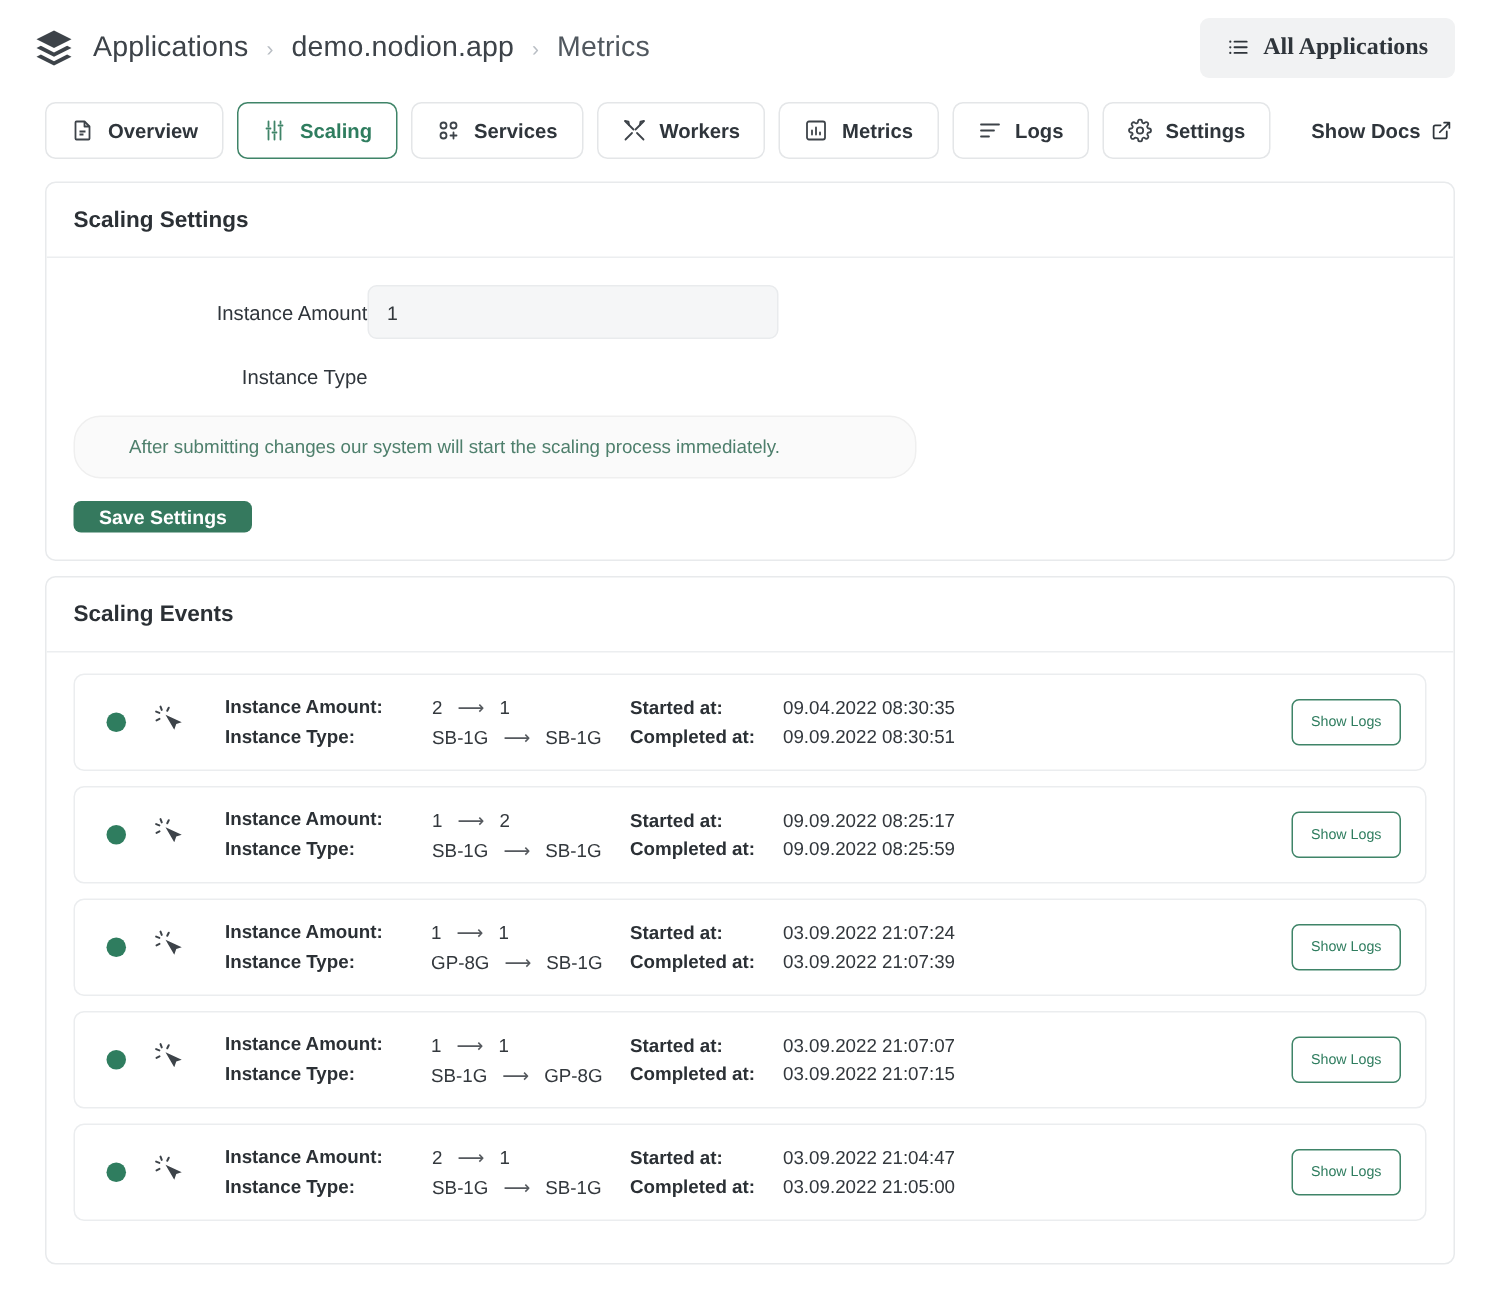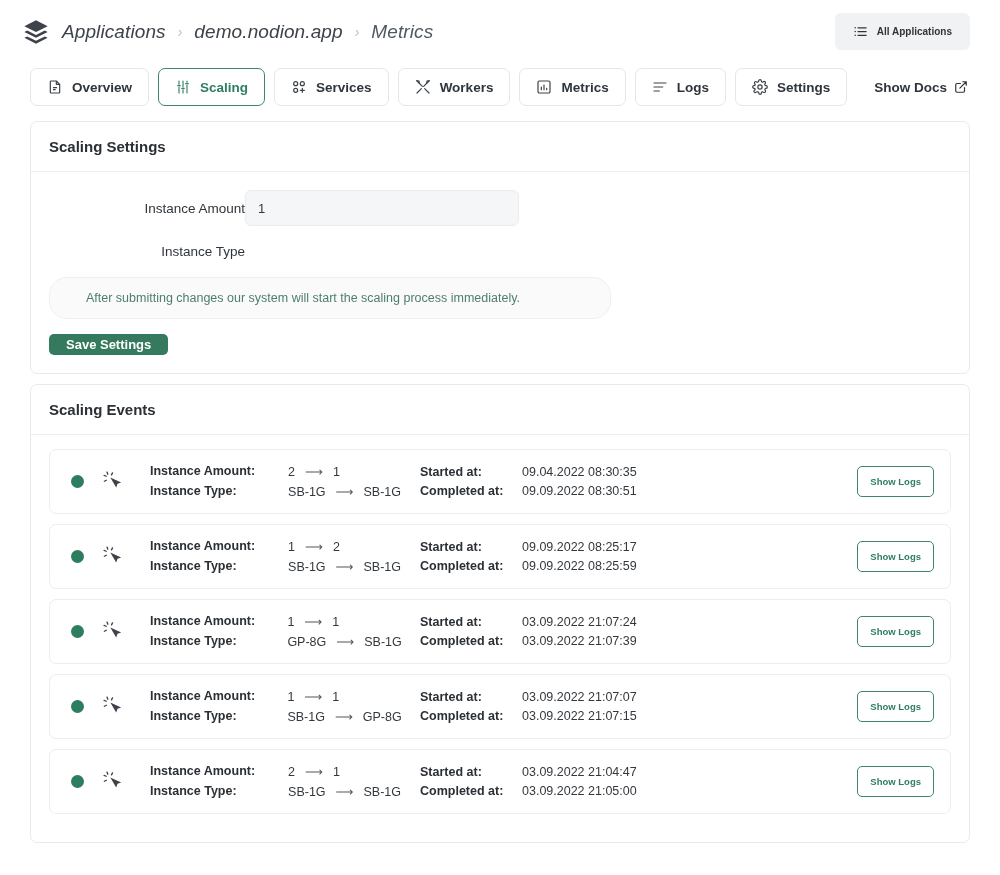--- a/index.html
+++ b/index.html
@@ -14,40 +14,40 @@
   }
 
   
   .topbar {
     height: 63px;
     display: flex;
     align-items: center;
     padding: 0 30px 0 22px;
   }
   .logo { width: 28px; height: 28px; flex: 0 0 28px; margin-right: 12px; }
-  .breadcrumb { display: flex; align-items: center; gap: 12px; font-style: italic; }
+  .breadcrumb { display: flex; align-items: center; gap: 12px; }
   .crumb {
     font-size: 19px;
     color: #3d4349;
     letter-spacing: .1px;
   }
   .crumb.muted { color: #51585f; }
   .crumb-sep { color: #b9bec4; font-size: 14px; }
   .spacer { flex: 1; }
 
   .all-apps {
     display: flex;
     align-items: center;
     gap: 9px;
     background: #f1f2f3;
     border: none;
     border-radius: 6px;
     padding: 11px 18px;
-    font-family: Liberation Sans, sans-serif;
-    font-size: 10px;
+    font-family: Liberation Serif, serif;
+    font-size: 16px;
     font-weight: bold;
     color: #2f353b;
     cursor: pointer;
   }
 
   
   .tabbar {
     display: flex;
     align-items: center;
     gap: 9px;
@@ -187,21 +187,21 @@
   .col-time .kv { grid-template-columns: 88px auto; }
 
   .logs-btn {
     margin-left: auto;
     border: 1px solid #3f8468;
     background: #fff;
     border-radius: 5px;
     color: #2f7d5f;
     font-family: inherit;
     font-size: 9.5px;
-    font-weight: bold;
+    font-weight: normal;
     padding: 9px 12px;
     cursor: pointer;
     white-space: nowrap;
   }
 </style>
 </head>
 <body>
 
 <div class="topbar">
   <span class="logo">

